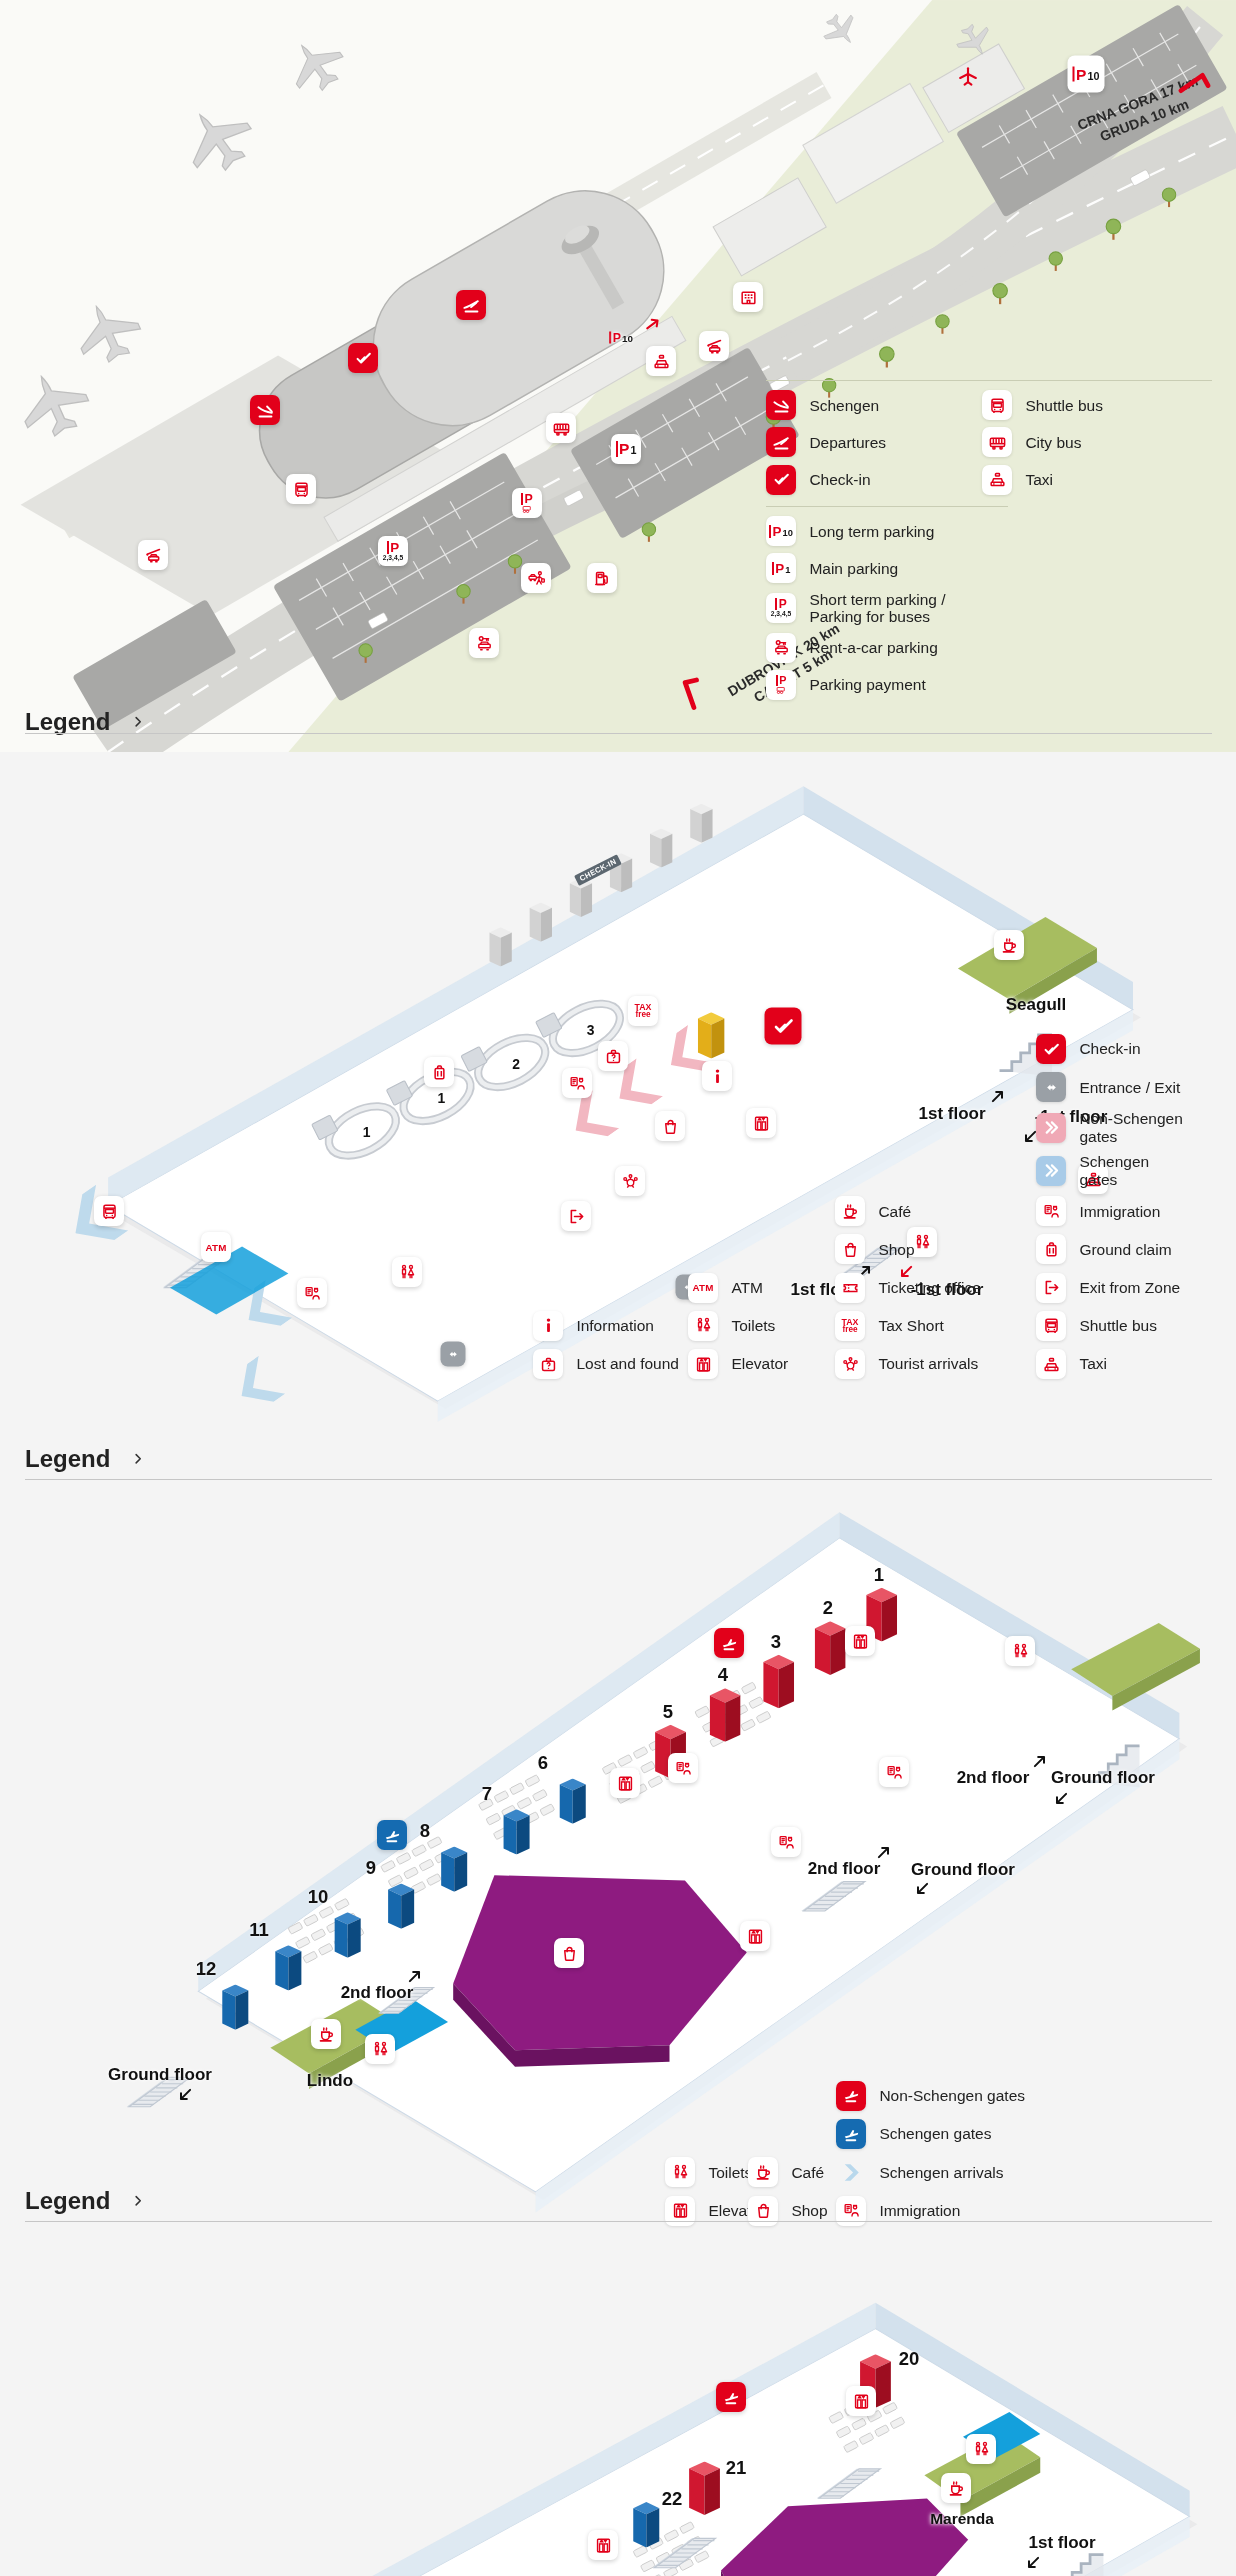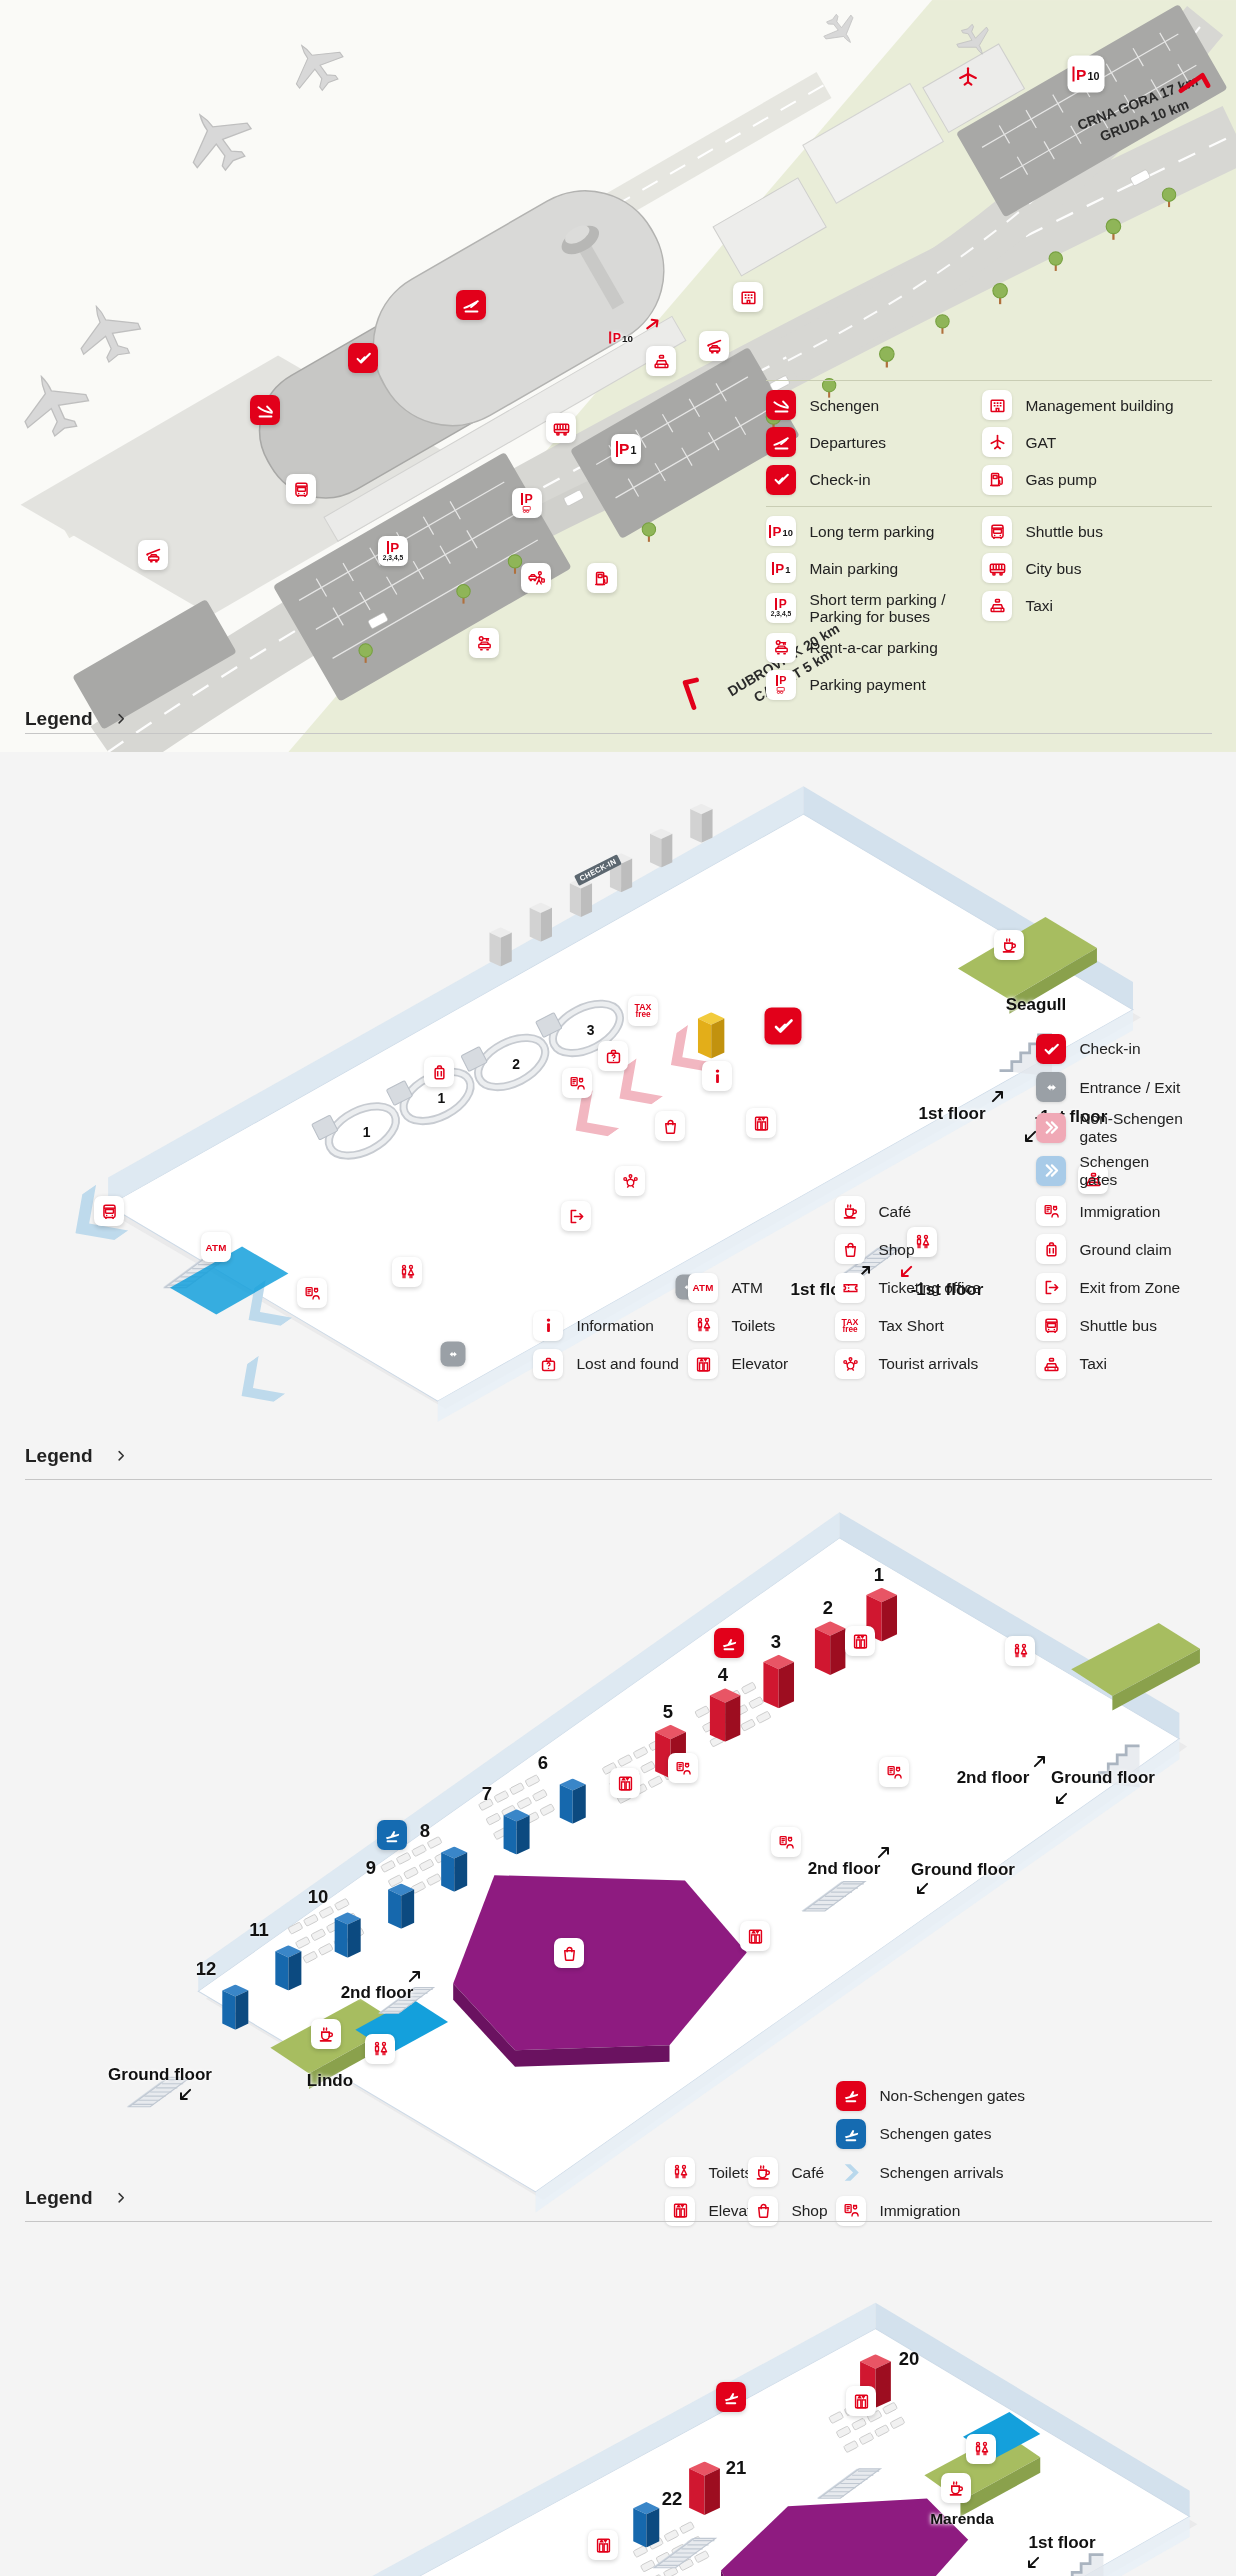--- a/index.html
+++ b/index.html
@@ -52,21 +52,21 @@
   .lic.red{background:var(--red);color:#fff}
   .lic.blue{background:var(--blue);color:#fff}
   .lic.gray{background:#9aa0a6;color:#fff}
   .lic.pinkbx{background:#f0a9b6;color:#fff}
   .lic.lbluebx{background:#a8cbe8;color:#fff}
   .lic.none{background:transparent;box-shadow:none;color:#b9d8ec}
   .lic.none svg{width:25px;height:25px}
   .llab{font-size:15.5px;line-height:1.12;color:#222}
   
   .leglink{position:absolute;left:25px;display:flex;align-items:center;gap:22px;
-      font-size:19px;font-weight:600;color:#222;cursor:pointer}
+      font-size:24px;font-weight:600;color:#222;cursor:pointer}
   .leglink svg{width:12.4px;height:17.5px;color:#333}
   .divider{position:absolute;left:25px;width:1187px;height:0.5px;background:#c6c6c6}
   .beltnum{font-size:27px;font-weight:600;fill:#111}
   .roadtxt{font-weight:700;font-size:27px;fill:#2a2a2a}
 </style>
 </head>
 <body>
 
 <svg width="0" height="0" style="position:absolute" aria-hidden="true">
 <defs>
@@ -651,46 +651,20 @@
                     <circle cx="17" cy="12" r="2.6"></circle>
                   </g>
                 </svg>
               </span>
             </span>
             <span class="llab" style="width:170px">Parking payment</span>
           </div>
     </div>
   </div>
   <div class="lcol" style="left:982px;top:380px;width:230px">
-    <div class="lgroup">
-      <div class="lrow">
-            <span class="lic">
-              <svg viewBox="0 0 37 37" width="19" height="19">
-                <use href="#i-building"></use>
-              </svg>
-            </span>
-            <span class="llab" style="width:155px">Management building</span>
-          </div>
-      <div class="lrow">
-            <span class="lic">
-              <svg viewBox="0 0 37 37" width="19" height="19">
-                <use href="#i-gat"></use>
-              </svg>
-            </span>
-            <span class="llab" style="width:155px">GAT</span>
-          </div>
-      <div class="lrow">
-            <span class="lic">
-              <svg viewBox="0 0 37 37" width="19" height="19">
-                <use href="#i-gas"></use>
-              </svg>
-            </span>
-            <span class="llab" style="width:155px">Gas pump</span>
-          </div>
-    </div>
     <div class="lgroup">
       <div class="lrow">
             <span class="lic">
               <svg viewBox="0 0 37 37" width="19" height="19">
                 <use href="#i-bus-front"></use>
               </svg>
             </span>
             <span class="llab" style="width:155px">Shuttle bus</span>
           </div>
       <div class="lrow">

